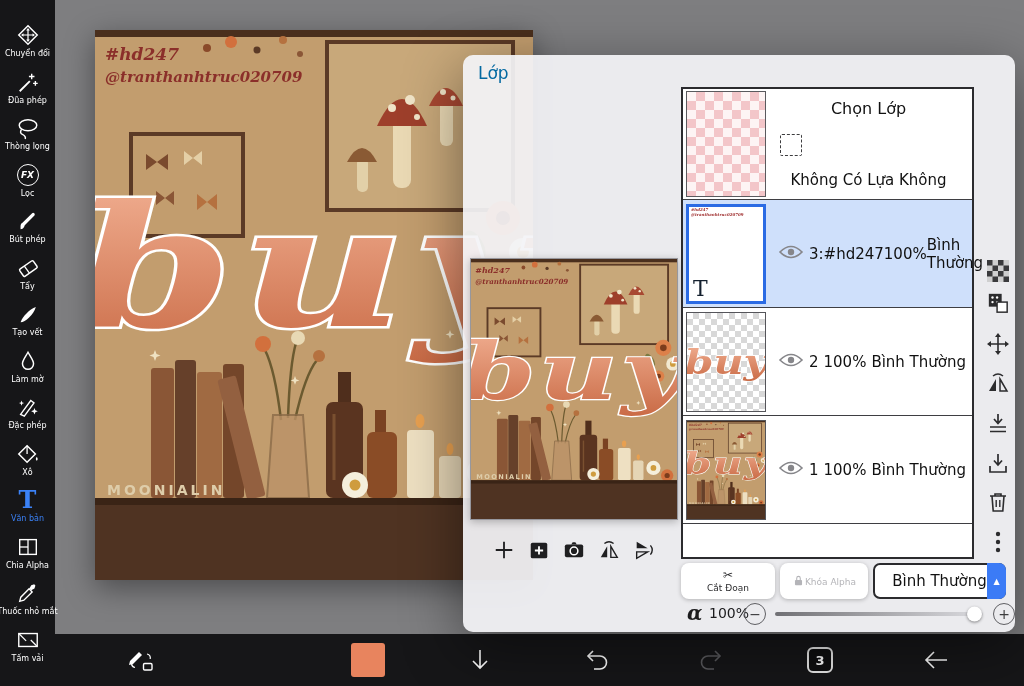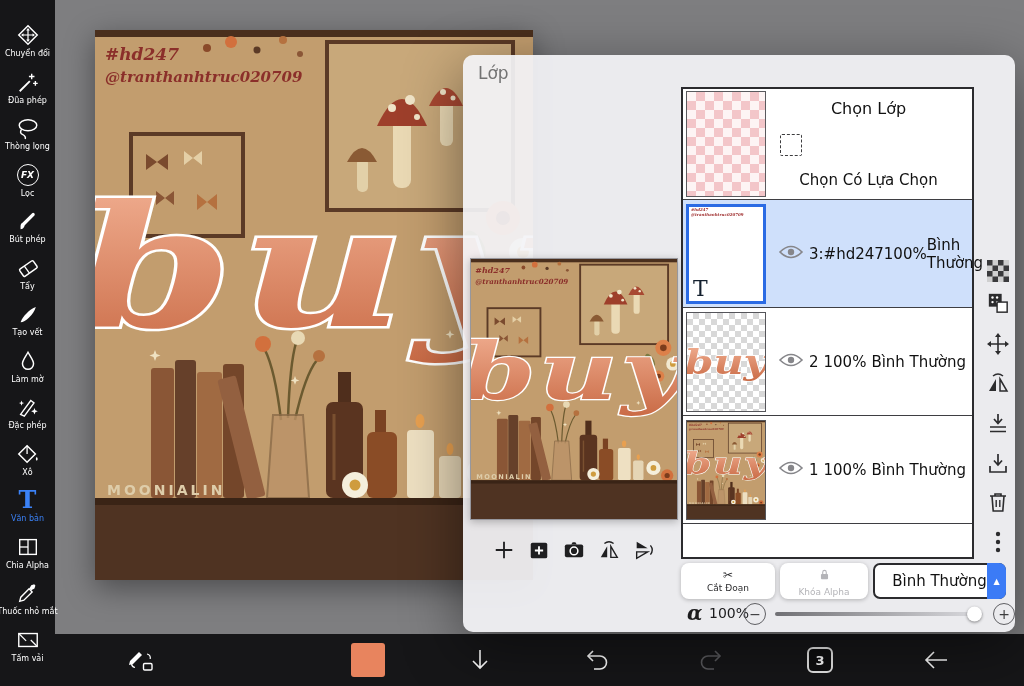--- a/index.html
+++ b/index.html
@@ -25,21 +25,21 @@
   .ticon{width:26px;height:26px;display:flex;align-items:center;justify-content:center}
   .ticon svg{display:block}
   .tlabel{font-size:8px;color:#fff;white-space:nowrap}
   .tool.selected .tlabel{color:#3b82f7}
   .fxwrap{width:22px;height:22px;border:1.6px solid #fff;border-radius:50%;display:flex;align-items:center;justify-content:center}
   .fxtxt{font:italic 700 9px "DejaVu Sans",sans-serif;color:#fff}
   .ttool-glyph{font:700 24px "DejaVu Serif",serif;color:#3b82f7;line-height:1}
 
   
   .panel{position:absolute;left:463px;top:55px;width:552px;height:577px;background:rgba(243,243,246,.93);border-radius:10px;box-shadow:0 16px 60px rgba(0,0,0,.45);z-index:10}
-  .panel-title{position:absolute;left:15px;top:8px;font-size:17px;font-weight:500;color:#737373}
+  .panel-title{position:absolute;left:15px;top:8px;font-size:17px;font-weight:500;color:#0369a1}
   .preview{position:absolute;left:7px;top:203px;width:208px;height:262px;border:1px solid #97979d;background:#fff;box-shadow:0 2px 8px rgba(0,0,0,.25)}
   .preview svg{display:block;width:100%;height:100%}
   .preview-toolbar{position:absolute;left:28px;top:481px;width:166px;height:28px;display:flex;align-items:center;justify-content:space-between}
   .ptb{width:26px;height:26px;display:flex;align-items:center;justify-content:center;cursor:pointer}
 
   .card{position:absolute;left:218px;top:32px;width:293px;height:472px;background:#fff;border:2px solid #2b2b2e}
   .row{position:relative;border-bottom:1.5px solid #3e3e42}
   .row-select{height:111px}
   .row-layer{height:108px;cursor:pointer}
   .row-layer.selected{background:#cfe0fb}
@@ -60,21 +60,21 @@
   .sw{width:24px;height:24px;cursor:pointer}
   .sw-blue{background:#fff;border:2.5px solid #2b6be4}
   .sw-diag{background:#fff;border:1.5px solid #333;background-image:linear-gradient(45deg,transparent 46%,#333 46%,#333 54%,transparent 54%)}
 
   .checker-pink{background-color:#fdf4f4;background-image:linear-gradient(45deg,#f3c6c9 25%,transparent 25%,transparent 75%,#f3c6c9 75%),linear-gradient(45deg,#f3c6c9 25%,transparent 25%,transparent 75%,#f3c6c9 75%);background-position:0 0,9px 9px;background-size:18px 18px}
   .checker-light{background-color:#fff;background-image:linear-gradient(45deg,#d8d8d8 25%,transparent 25%,transparent 75%,#d8d8d8 75%),linear-gradient(45deg,#d8d8d8 25%,transparent 25%,transparent 75%,#d8d8d8 75%);background-position:0 0,6px 6px;background-size:12px 12px}
   .checker-dark{background-color:#2e2e30;background-image:linear-gradient(45deg,#6a6a6e 25%,transparent 25%,transparent 75%,#6a6a6e 75%),linear-gradient(45deg,#6a6a6e 25%,transparent 25%,transparent 75%,#6a6a6e 75%);background-position:0 0,6px 6px;background-size:12px 12px}
   .sic{position:absolute;left:522px;width:26px;height:26px;display:flex;align-items:center;justify-content:center;cursor:pointer}
 
   .btn-clip{position:absolute;left:218px;top:508px;width:94px;height:36px;background:#fff;border-radius:8px;box-shadow:0 1px 4px rgba(0,0,0,.25);display:flex;flex-direction:column;align-items:center;justify-content:center;cursor:pointer}
-  .btn-alpha{position:absolute;left:317px;top:508px;width:88px;height:36px;background:#fff;border-radius:8px;box-shadow:0 1px 4px rgba(0,0,0,.25);display:flex;flex-direction:column;align-items:center;justify-content:center;cursor:pointer}
+  .btn-alpha{position:absolute;left:317px;top:508px;width:88px;height:36px;background:#fff;border-radius:8px;box-shadow:0 1px 4px rgba(0,0,0,.25);display:flex;flex-direction:row;align-items:center;justify-content:center;cursor:pointer}
   .bicon{font-size:12px;line-height:1;color:#2c2c2e}
   .btn-label{font-size:9px;color:#2c2c2e;margin-top:2px}
   .btn-alpha .btn-label{color:#b4b4b8}
   .btn-blend{position:absolute;left:410px;top:508px;width:133px;height:36px;background:#fff;border:2px solid #2b2b2e;border-radius:7px;display:flex;align-items:center;justify-content:center;font-size:15px;color:#111;cursor:pointer}
   .blend-stepper{position:absolute;right:-2px;top:-2px;bottom:-2px;width:19px;background:#3b7bf6;border-radius:0 7px 7px 0;display:flex;align-items:center;justify-content:center;color:#fff;font-size:8px}
 
   .alpha-sym{position:absolute;left:224px;top:546px;font:italic 600 20px "DejaVu Serif",serif;color:#1b1b1d}
   .alpha-val{position:absolute;left:246px;top:550px;font-size:14px;color:#1b1b1d}
   .circle-btn{position:absolute;width:22px;height:22px;border:1.6px solid #5f5f63;border-radius:50%;color:#3c3c3e;display:flex;align-items:center;justify-content:center;font-size:14px;line-height:1;cursor:pointer;background:transparent}
   .btn-minus{left:281px;top:548px}
@@ -370,21 +370,21 @@
             </g>
           </svg>
         </span>
     </div>
 
     <div class="card">
       <div class="row row-select">
         <div class="pink-thumb checker-pink"></div>
         <div class="sel-title">Chọn Lớp</div>
         <div class="dashed-box"></div>
-        <div class="sel-sub">Chọn Có Lựa Chọn</div>
+        <div class="sel-sub">Không Có Lựa Không</div>
       </div>
 
       <div class="row row-layer selected">
         <div class="lthumb">
           <div class="micro-text">#hd247</div>
           <div class="micro-text">@tranthanhtruc020709</div>
           <div class="thumb-T">T</div>
         </div>
         <span class="eye"><svg width="24" height="15" viewBox="0 0 24 14">
               <path d="M1 7 Q12 -4 23 7 Q12 18 1 7 Z" fill="none" stroke="#86868a" stroke-width="1.6"></path>

